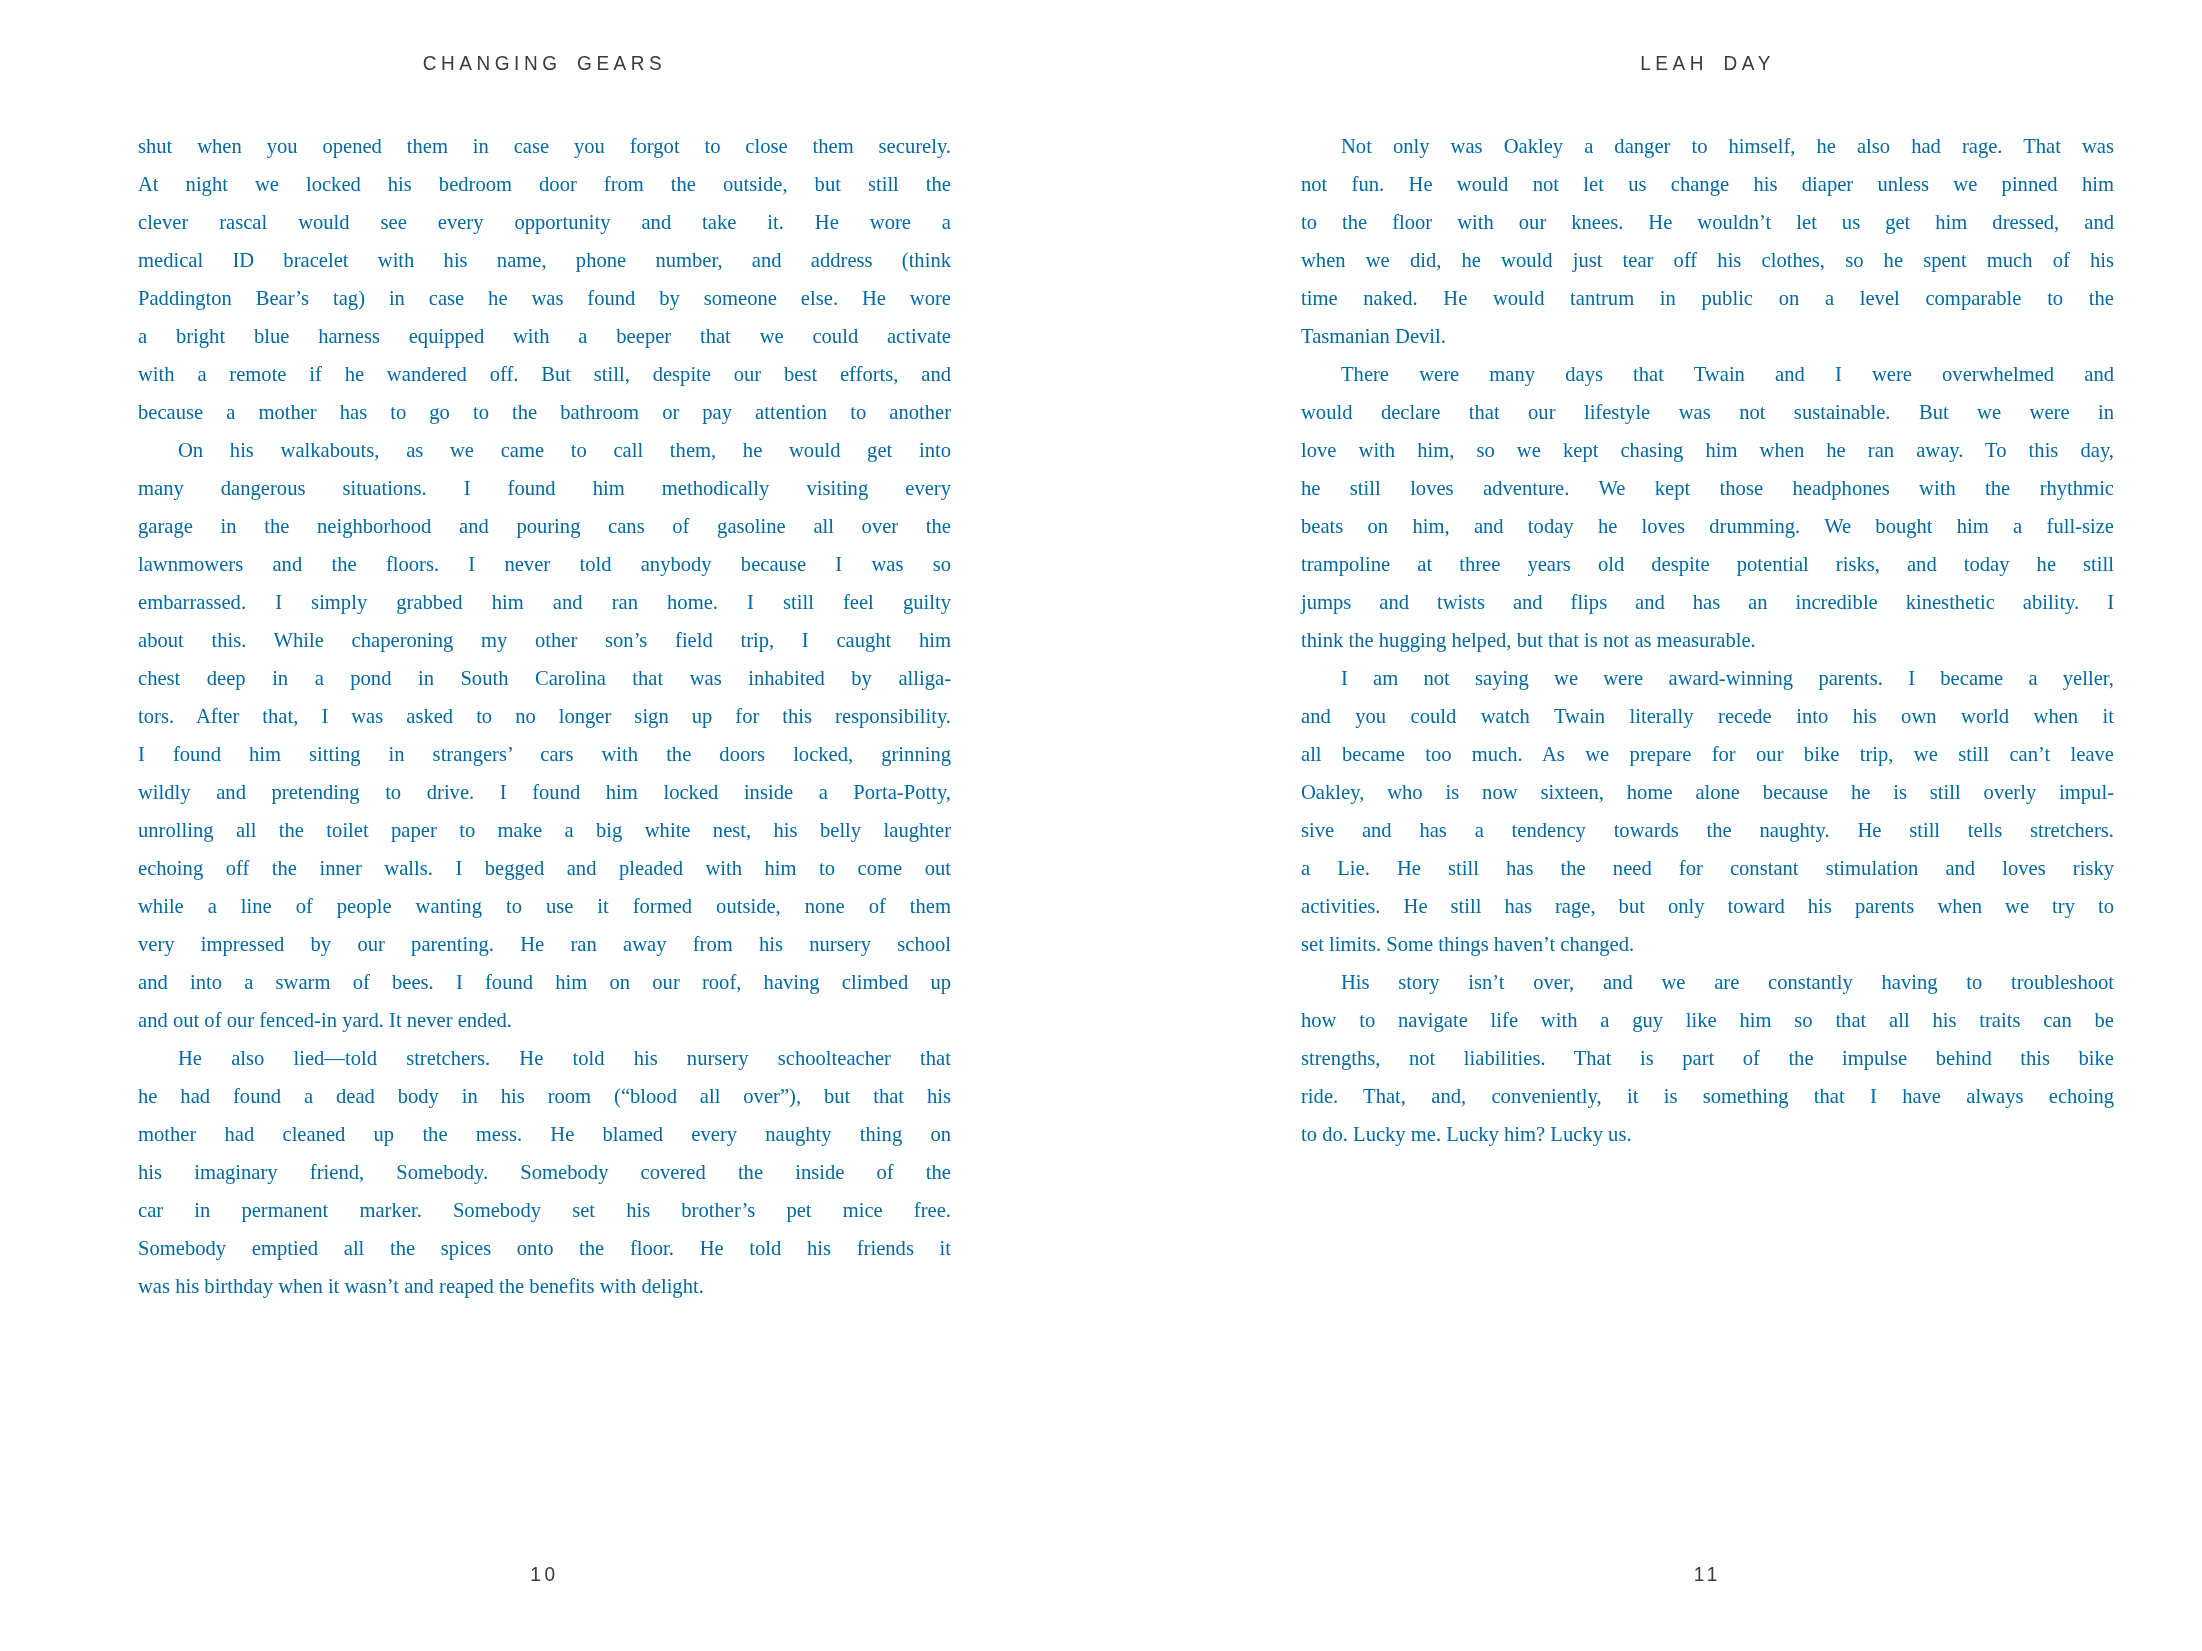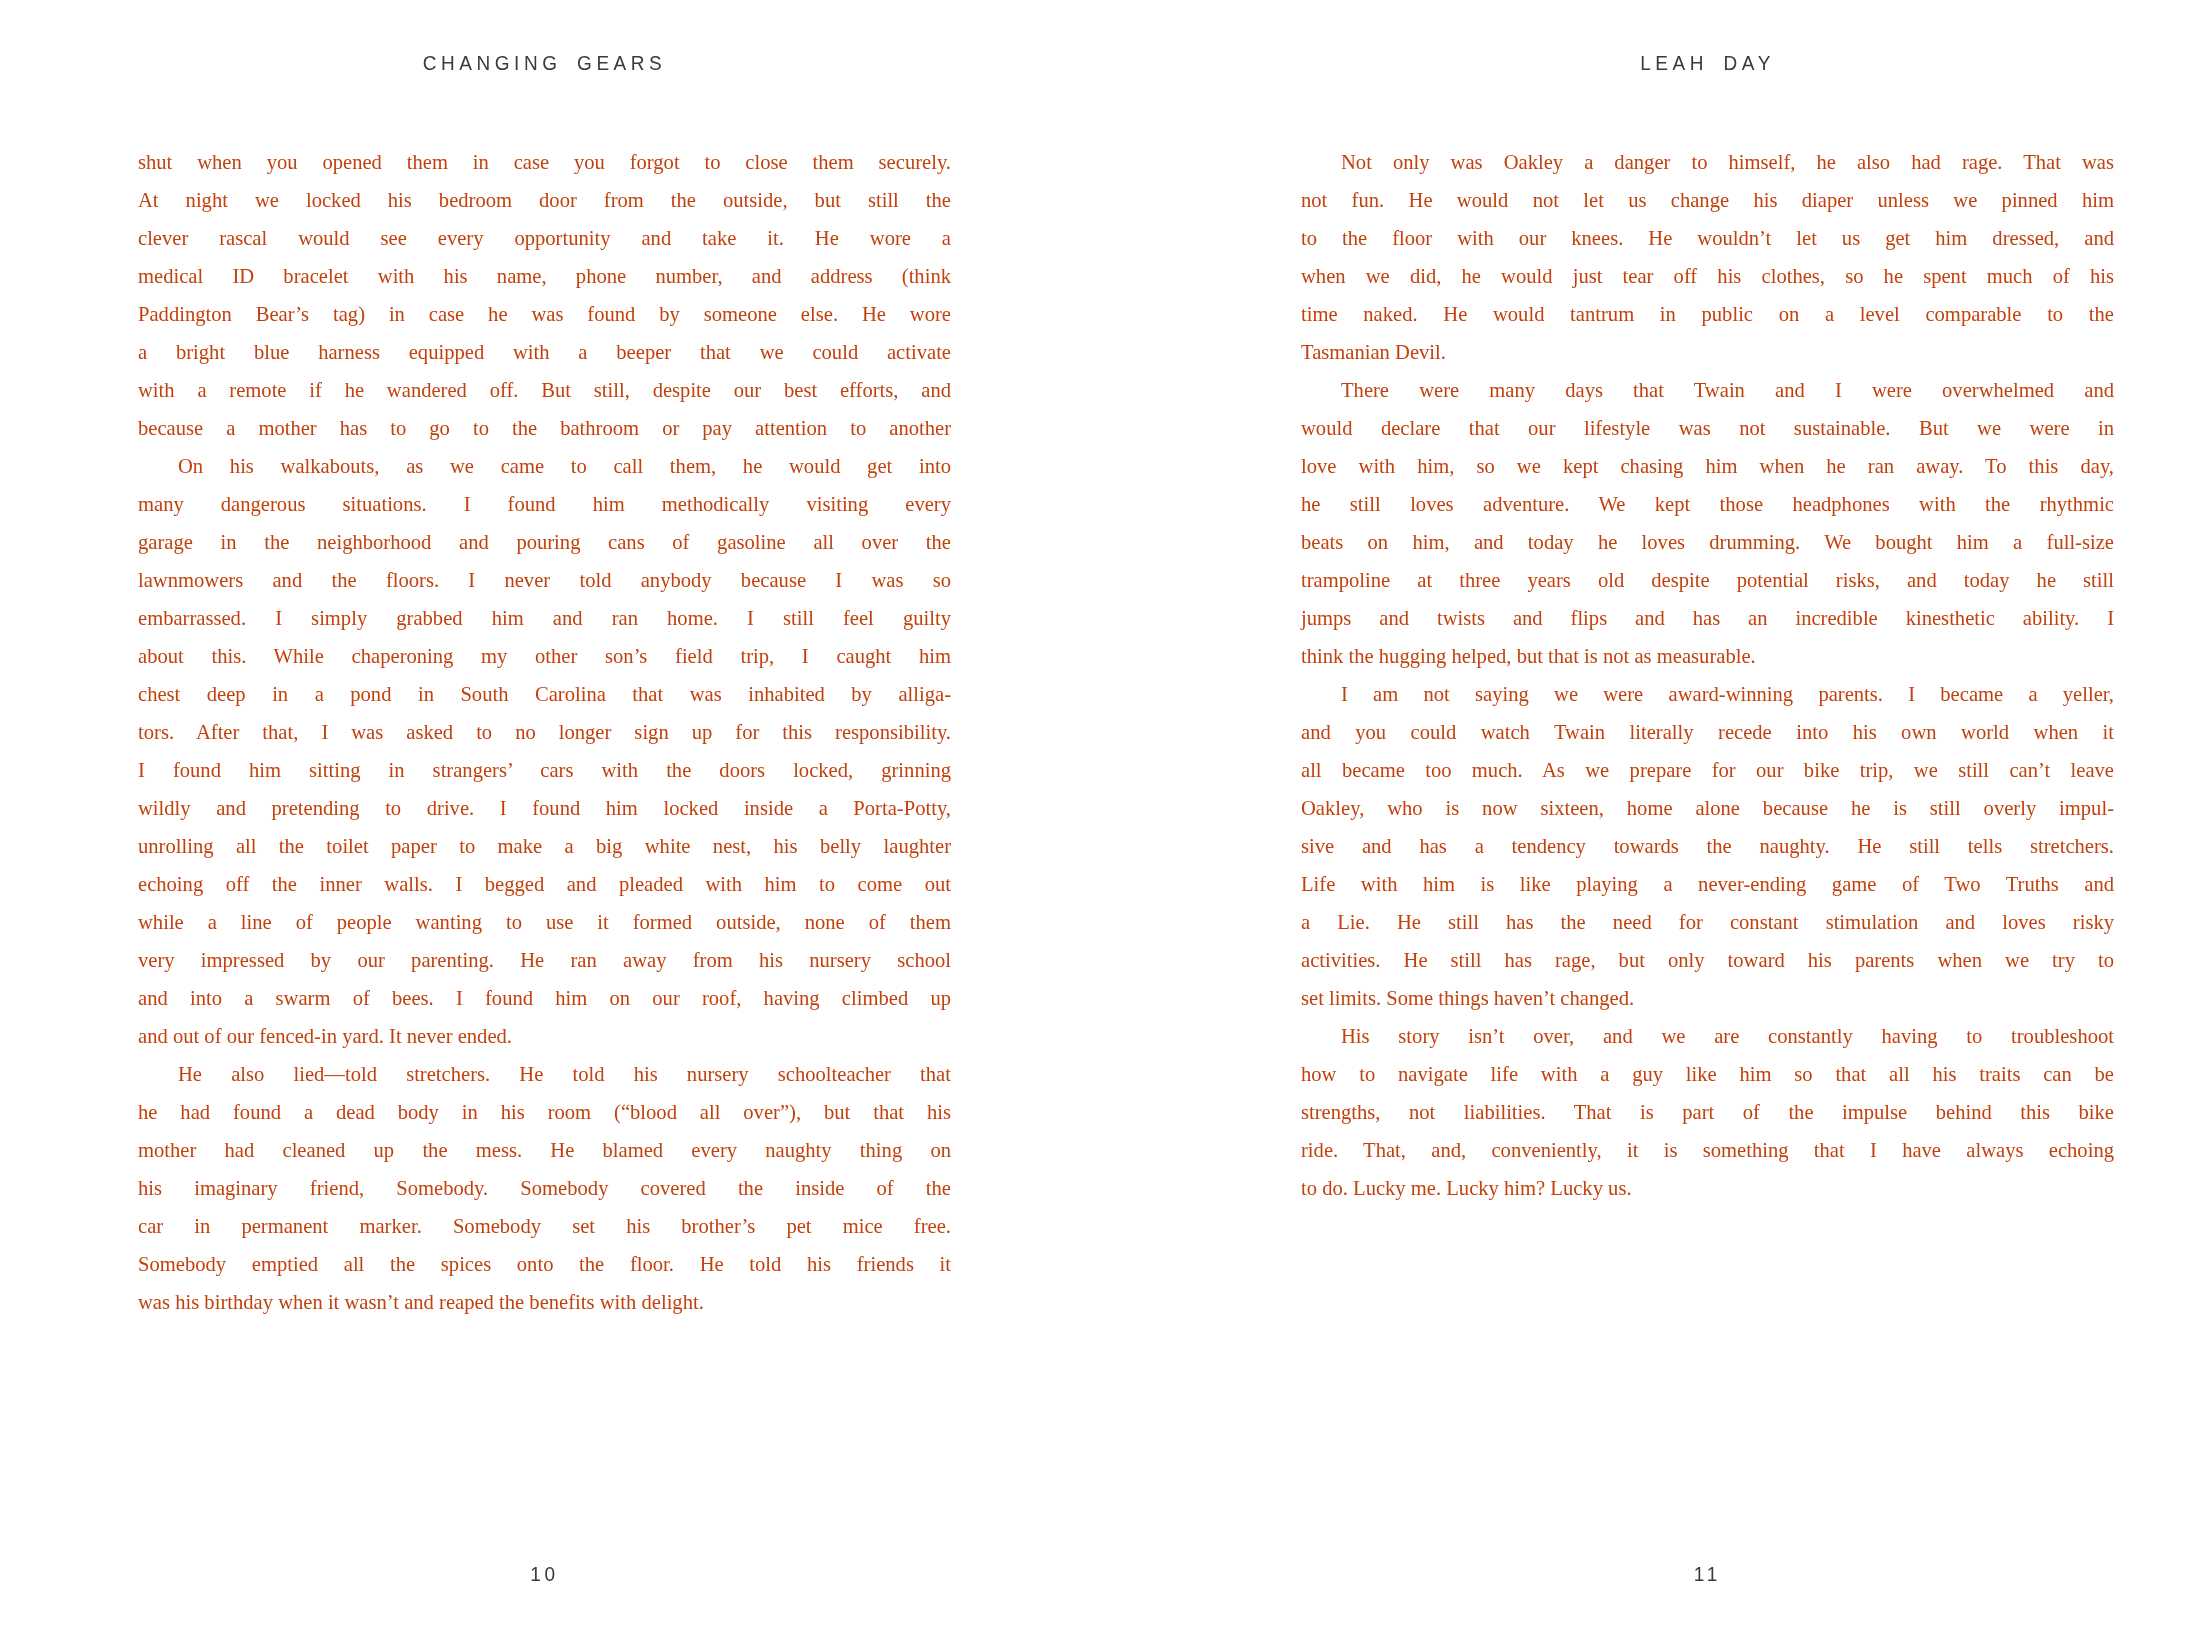--- a/index.html
+++ b/index.html
@@ -32,22 +32,21 @@
   }
   .head-left  { left: 138px; }
   .head-right { left: 151px; }
 
   .body-col {
     position: absolute;
     top: 127px;
     width: 813px;
     font-size: 20.6px;
     line-height: 38px;
-    color: #c2410c;
-    margin-top: 16px;
+    color: #0369a1;
   }
   .col-left  { left: 138px; }
   .col-right { left: 151px; }
 
   .line {
     text-align: justify;
     text-align-last: justify;
   }
   .line.last {
     text-align-last: left;
@@ -129,21 +128,20 @@
         <div class="line">he still loves adventure. We kept those headphones with the rhythmic</div>
         <div class="line">beats on him, and today he loves drumming. We bought him a full-size</div>
         <div class="line">trampoline at three years old despite potential risks, and today he still</div>
         <div class="line">jumps and twists and flips and has an incredible kinesthetic ability. I</div>
         <div class="line last">think the hugging helped, but that is not as measurable.</div>
         <div class="line indent">I am not saying we were award-winning parents. I became a yeller,</div>
         <div class="line">and you could watch Twain literally recede into his own world when it</div>
         <div class="line">all became too much. As we prepare for our bike trip, we still can’t leave</div>
         <div class="line">Oakley, who is now sixteen, home alone because he is still overly impul-</div>
         <div class="line">sive and has a tendency towards the naughty. He still tells stretchers.</div>
-        <div class="line">Life with him is like playing a never-ending game of Two Truths and</div>
         <div class="line">a Lie. He still has the need for constant stimulation and loves risky</div>
         <div class="line">activities. He still has rage, but only toward his parents when we try to</div>
         <div class="line last">set limits. Some things haven’t changed.</div>
         <div class="line indent">His story isn’t over, and we are constantly having to troubleshoot</div>
         <div class="line">how to navigate life with a guy like him so that all his traits can be</div>
         <div class="line">strengths, not liabilities. That is part of the impulse behind this bike</div>
         <div class="line">ride. That, and, conveniently, it is something that I have always echoing</div>
         <div class="line last">to do. Lucky me. Lucky him? Lucky us.</div>
       </div>
     <div class="folio folio-right">11</div>

